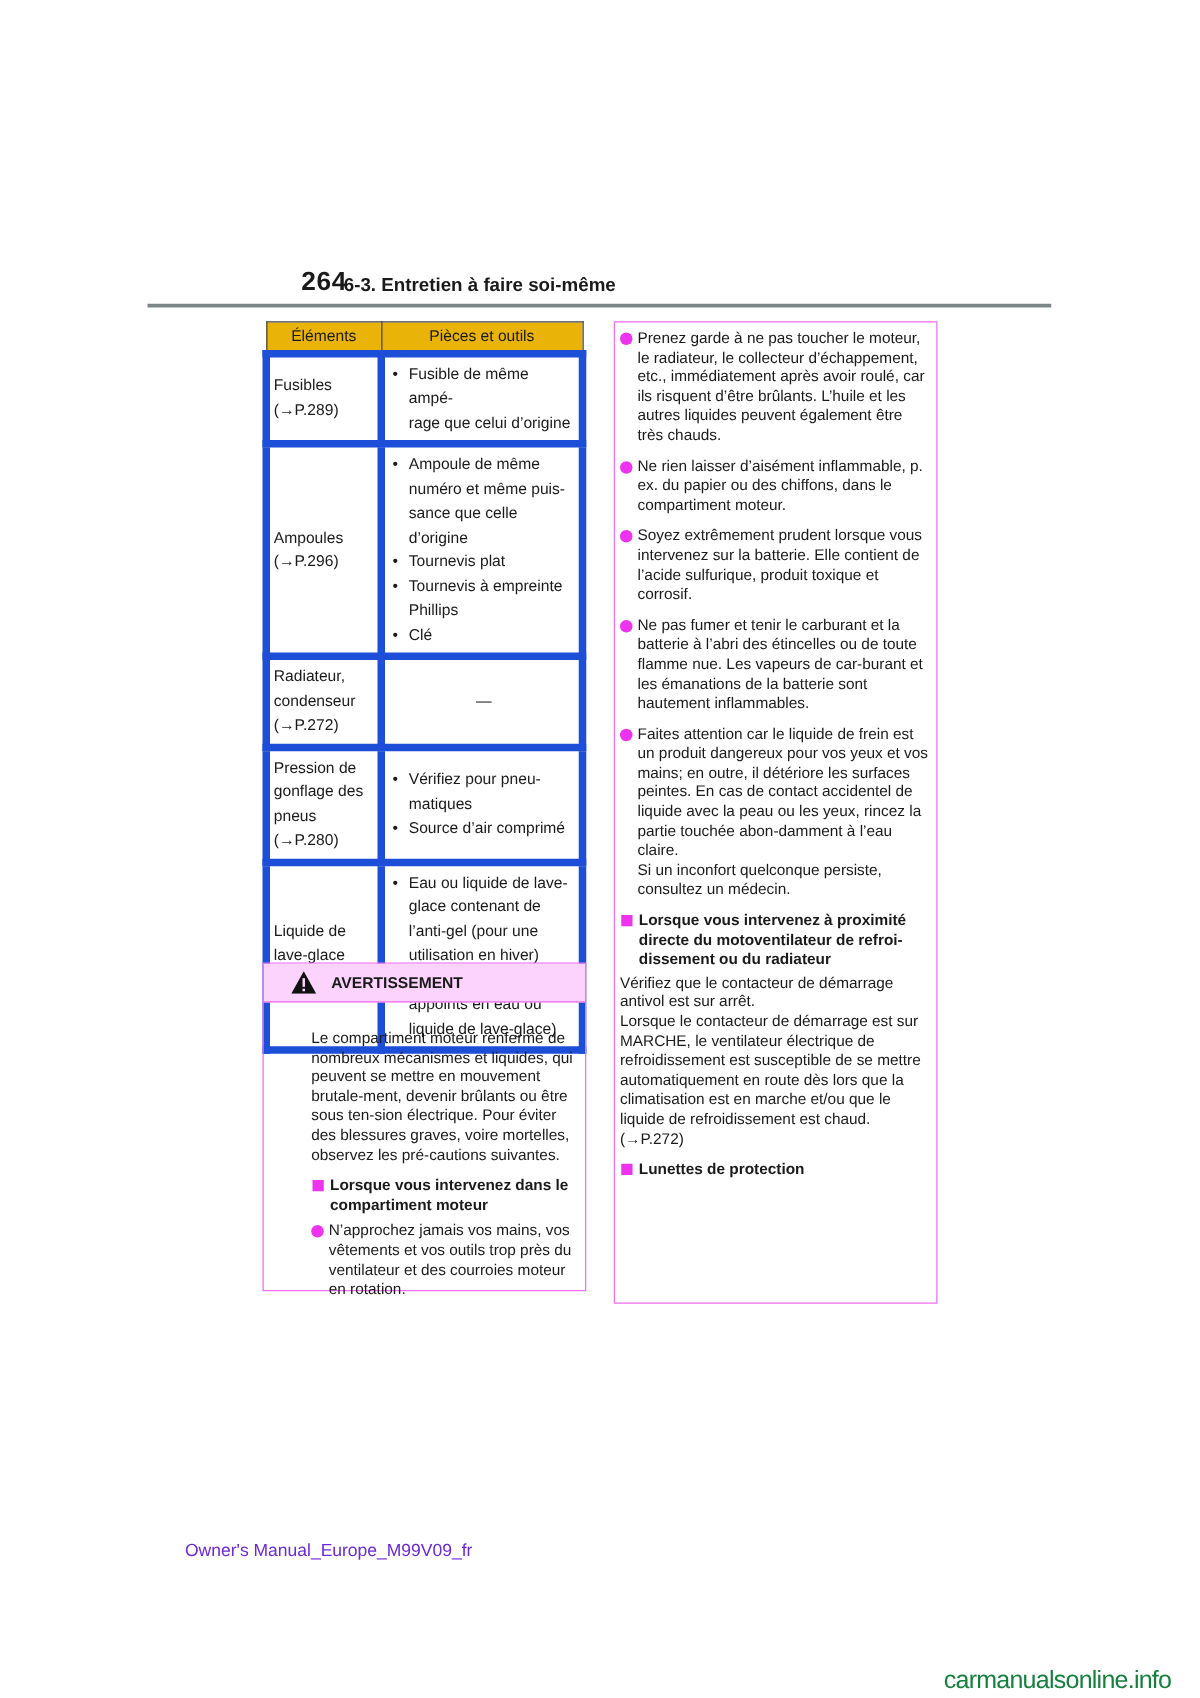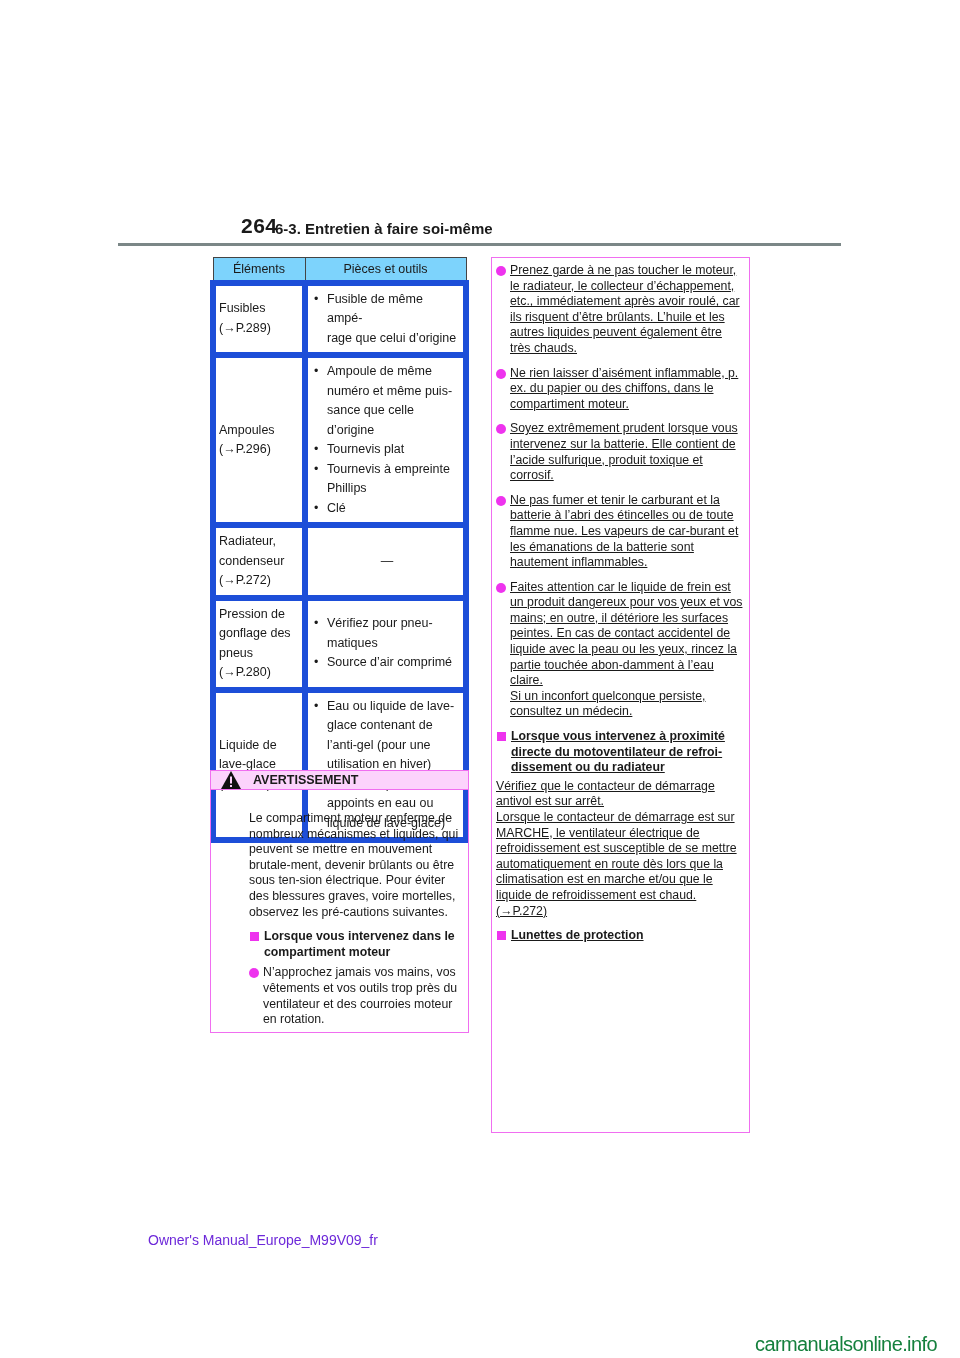--- a/index.html
+++ b/index.html
@@ -5,42 +5,42 @@
     * { box-sizing: border-box; margin: 0; padding: 0; }
     html, body { width: 960px; height: 1358px; background: #ffffff; }
     body { position: relative; font-family: "Liberation Sans", sans-serif; color: #1a1a1a; overflow: hidden; }
 
     .page-number { position: absolute; left: 241px; top: 214px; font-size: 21px; font-weight: bold; letter-spacing: 0.5px; }
     .section-title { position: absolute; left: 275px; top: 220px; font-size: 15px; font-weight: bold; }
     .header-rule { position: absolute; left: 118px; top: 243px; width: 723px; height: 3px; background: #7b8787; }
 
     
     .parts-table { position: absolute; left: 210px; top: 257px; width: 259px; border-collapse: collapse; font-size: 12.5px; }
-    .parts-table th { background: #7dd3fc; font-weight: normal; height: 25px; border: 1px solid #444; text-align: center; font-size: 12.5px; }
+    .parts-table th { background: #eab308; font-weight: normal; height: 25px; border: 1px solid #444; text-align: center; font-size: 12.5px; }
     .parts-table td { border: 6px solid #1d4ed8; vertical-align: middle; padding: 4px 3px 4px 3px; line-height: 19.5px; }
     .parts-table td.col1 { width: 92px; }
     .parts-table td.col2 { padding-left: 6px; }
     .parts-table td.dash { text-align: center; }
     .bul { display: flex; }
     .bul .dot { width: 13px; flex: none; }
     .bul .txt { flex: 1; }
 
     
     .warn { position: absolute; left: 210px; top: 770px; width: 259px; height: 263px; border: 1px solid #f06ef0; }
-    .warn-head { height: 19px; background: #fcd3fc; border-bottom: 1px solid #f06ef0; display: flex; align-items: center; padding-left: 10px; }
+    .warn-head { height: 31px; background: #fcd3fc; border-bottom: 1px solid #f06ef0; display: flex; align-items: center; padding-left: 22px; }
     .warn-head svg { width: 20px; height: 18px; margin-right: 12px; }
     .warn-title { font-size: 12.5px; font-weight: bold; }
     .warn-body { padding: 21px 4px 0 4px; font-size: 12.3px; line-height: 15.6px; margin-left: 34px; }
     p.para { margin-bottom: 9px; }
     .sq-head { display: flex; font-weight: bold; }
     .sq { width: 9px; height: 9px; background: #ee33ee; margin: 3px 5px 0 1px; flex: none; }
     .circ-item { display: flex; margin-bottom: 9px; }
     .circ { width: 10px; height: 10px; border-radius: 50%; background: #ee33ee; margin: 3px 4px 0 0; flex: none; }
 
-    .right-box { position: absolute; left: 491px; top: 257px; width: 259px; height: 876px; border: 1px solid #f06ef0; padding: 5px 4px 0 4px; font-size: 12.3px; line-height: 15.6px; text-decoration: underline; }
+    .right-box { position: absolute; left: 491px; top: 257px; width: 259px; height: 786px; border: 1px solid #f06ef0; padding: 5px 4px 0 4px; font-size: 12.3px; line-height: 15.6px; }
     .sub-head { margin-bottom: 3px; }
     .plain { margin-bottom: 9px; }
 
     .footer { position: absolute; left: 148px; top: 1232px; font-size: 14px; color: #6d28d9; }
     .watermark { position: absolute; left: 755px; top: 1333px; font-size: 20px; color: #15803d; letter-spacing: -0.6px; }
   </style>
 </head>
 <body>
 
 <div class="page-number">264</div>

